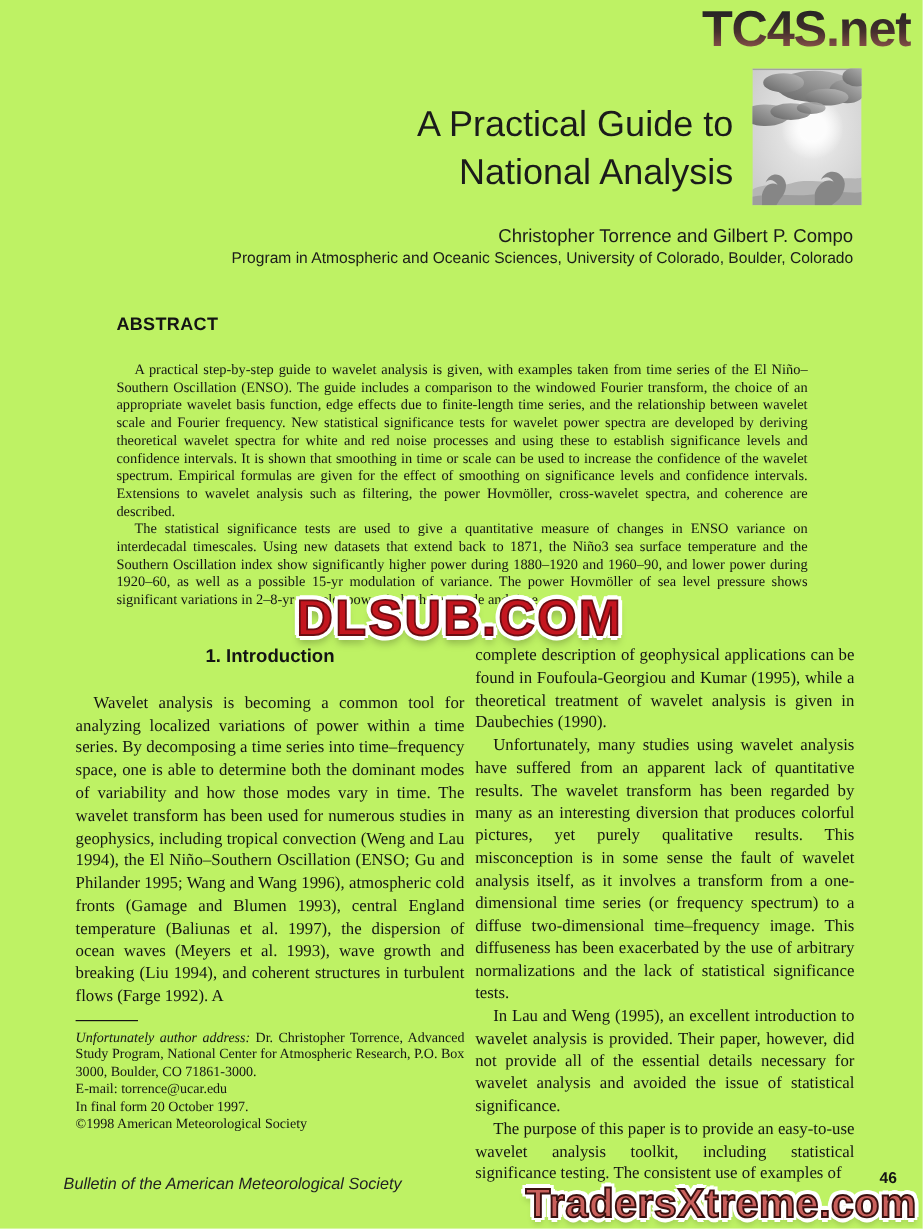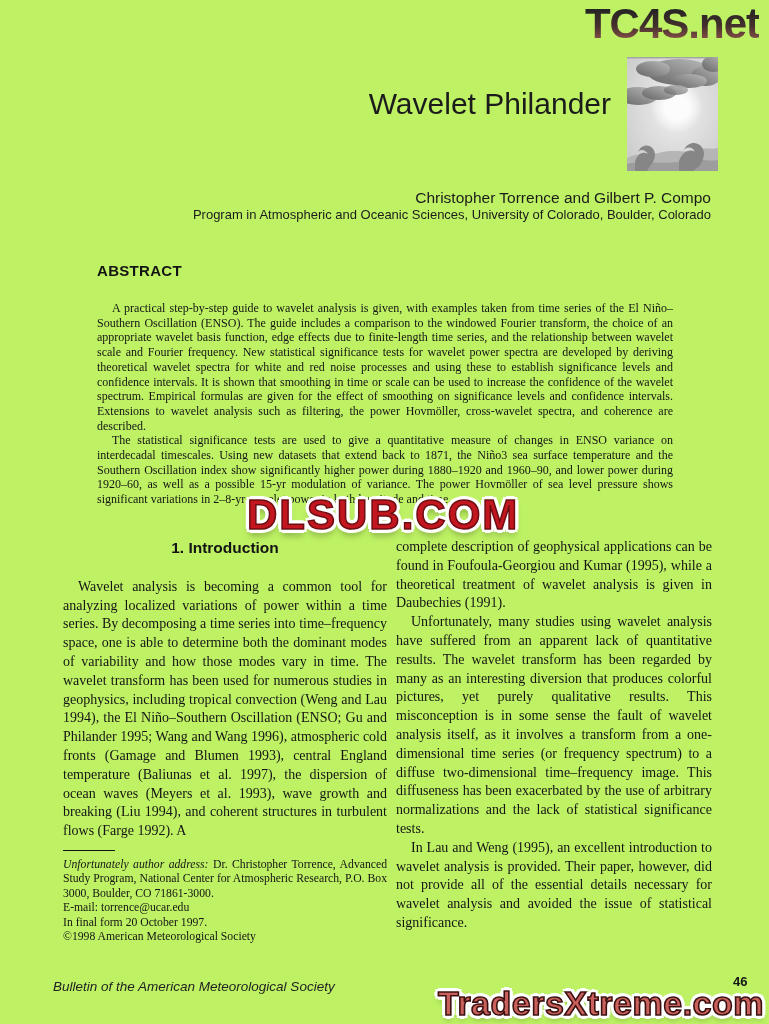--- a/index.html
+++ b/index.html
@@ -222,21 +222,22 @@
       <ellipse cx="49" cy="33" rx="12" ry="5" opacity="0.85"></ellipse>
     </g>
 
     <path d="M0,114 V101 C10,95 22,99 32,96 C46,91 60,97 70,93 C78,90 86,93 91,91 V114 Z" fill="#b5b5b5"></path>
     <path d="M0,114 V107 C18,103 38,108 58,104 C72,101 84,105 91,103 V114 Z" fill="#9d9d9d"></path>
     <path d="M8,114 V105 C10,97 16,94 21,97 C18,92 13,92 11,95 C15,85 27,87 28,97 C28,102 26,106 23,109 L20,114 Z" fill="#868686"></path>
     <path d="M52,114 V104 C55,95 63,91 68,95 C65,89 59,90 57,93 C62,82 76,85 77,96 C77,102 74,108 70,111 L66,114 Z" fill="#868686"></path>
   </svg>
 
   <div class="title-block">
-    <div>Wavelet Philander</div>
+    <div>A Practical Guide to</div>
+    <div>National Analysis</div>
   </div>
 
   <div class="authors">Christopher Torrence and Gilbert P. Compo</div>
   <div class="affiliation">Program in Atmospheric and Oceanic Sciences, University of Colorado, Boulder, Colorado</div>
 
   <div class="abstract">
     <h2 class="abstract-heading">ABSTRACT</h2>
     <p>A practical step-by-step guide to wavelet analysis is given, with examples taken from time series of the El Niño–Southern Oscillation (ENSO). The guide includes a comparison to the windowed Fourier transform, the choice of an appropriate wavelet basis function, edge effects due to finite-length time series, and the relationship between wavelet scale and Fourier frequency. New statistical significance tests for wavelet power spectra are developed by deriving theoretical wavelet spectra for white and red noise processes and using these to establish significance levels and confidence intervals. It is shown that smoothing in time or scale can be used to increase the confidence of the wavelet spectrum. Empirical formulas are given for the effect of smoothing on significance levels and confidence intervals. Extensions to wavelet analysis such as filtering, the power Hovmöller, cross-wavelet spectra, and coherence are described.</p>
     <p>The statistical significance tests are used to give a quantitative measure of changes in ENSO variance on interdecadal timescales. Using new datasets that extend back to 1871, the Niño3 sea surface temperature and the Southern Oscillation index show significantly higher power during 1880–1920 and 1960–90, and lower power during 1920–60, as well as a possible 15-yr modulation of variance. The power Hovmöller of sea level pressure shows significant variations in 2–8-yr wavelet power in both longitude and time.</p>
   </div>
@@ -249,22 +250,23 @@
     <div class="footnote">
       <hr class="footnote-rule">
       <p><span class="lead">Unfortunately author address:</span><span> Dr. Christopher Torrence, Advanced Study Program, National Center for Atmospheric Research, P.O. Box 3000, Boulder, CO 71861-3000.</span></p>
       <p class="plain">E-mail: torrence@ucar.edu</p>
       <p class="plain">In final form 20 October 1997.</p>
       <p class="plain">©1998 American Meteorological Society</p>
     </div>
   </div>
 
   <div class="col right-col">
-    <p class="noindent">complete description of geophysical applications can be found in Foufoula-Georgiou and Kumar (1995), while a theoretical treatment of wavelet analysis is given in Daubechies (1991).</p>
+    <p class="noindent">complete description of geophysical applications can be found in Foufoula-Georgiou and Kumar (1995), while a theoretical treatment of wavelet analysis is given in Daubechies (1990).</p>
     <p>Unfortunately, many studies using wavelet analysis have suffered from an apparent lack of quantitative results. The wavelet transform has been regarded by many as an interesting diversion that produces colorful pictures, yet purely qualitative results. This misconception is in some sense the fault of wavelet analysis itself, as it involves a transform from a one-dimensional time series (or frequency spectrum) to a diffuse two-dimensional time–frequency image. This diffuseness has been exacerbated by the use of arbitrary normalizations and the lack of statistical significance tests.</p>
     <p>In Lau and Weng (1995), an excellent introduction to wavelet analysis is provided. Their paper, however, did not provide all of the essential details necessary for wavelet analysis and avoided the issue of statistical significance.</p>
+    <p>The purpose of this paper is to provide an easy-to-use wavelet analysis toolkit, including statistical significance testing. The consistent use of examples of</p>
   </div>
 
   <div class="journal">Bulletin of the American Meteorological Society</div>
   <div class="pagenum">46</div>
   <div class="traders">TradersXtreme.com</div>
 
 </div>
 
 </body></html>

